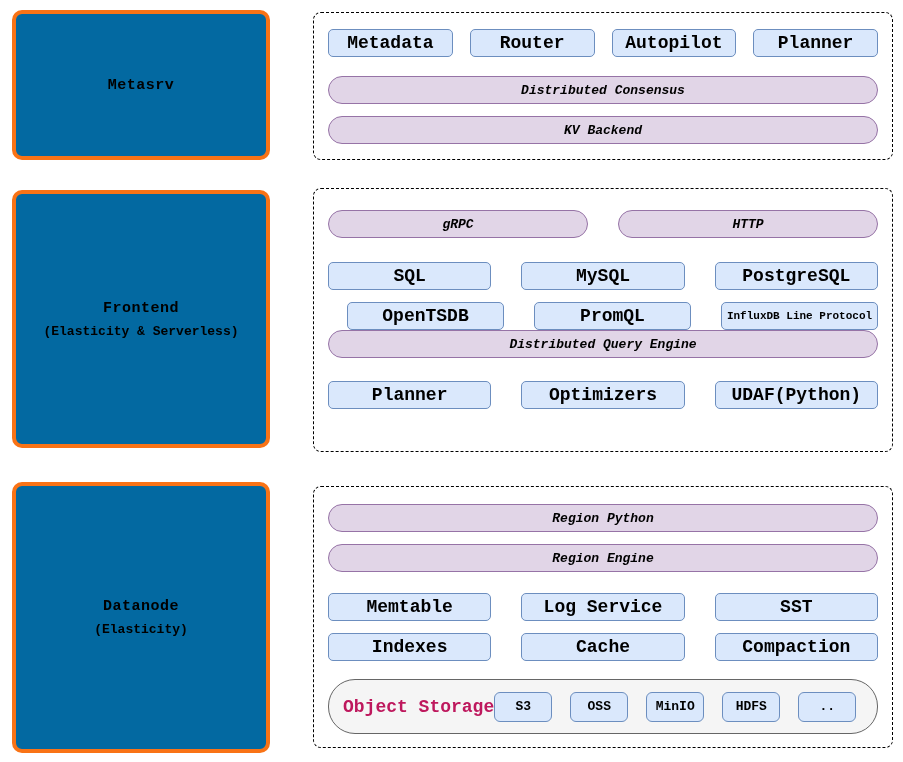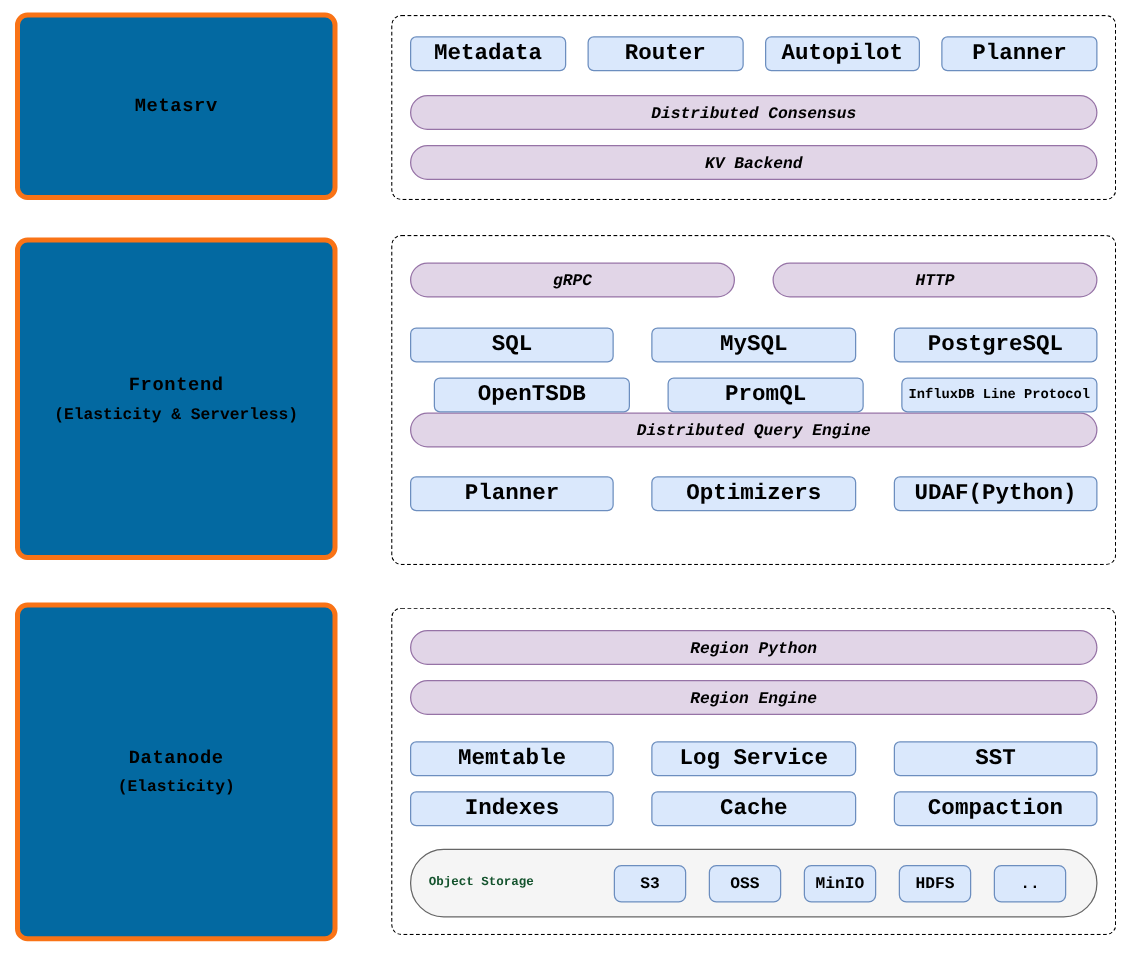--- a/index.html
+++ b/index.html
@@ -67,21 +67,21 @@
   #group-datanode .pill-rengine { margin-top:12px; }
   #group-datanode .row-store1 { margin-top:21px; gap:30px; }
   #group-datanode .row-store2 { margin-top:12px; gap:30px; }
 
   .object-storage {
     margin-top:18px; height:55px;
     background:#f5f5f5; border:1px solid #666666; border-radius:27px;
     display:flex; align-items:center;
     padding:0 24px 0 14px;
   }
-  .object-storage .os-label { font-size:10px; color:#14532d; white-space:nowrap; }
+  .object-storage .os-label { font-size:18px; color:#be185d; white-space:nowrap; }
   .os-boxes { display:flex; gap:18px; margin-left:auto; }
   .os-box {
     width:58px; height:30px; flex:none;
     background:#dae8fc; border:1px solid #6c8ebf; border-radius:6px;
     display:flex; align-items:center; justify-content:center; font-size:13px;
   }
 </style>
 </head>
 <body>
 

